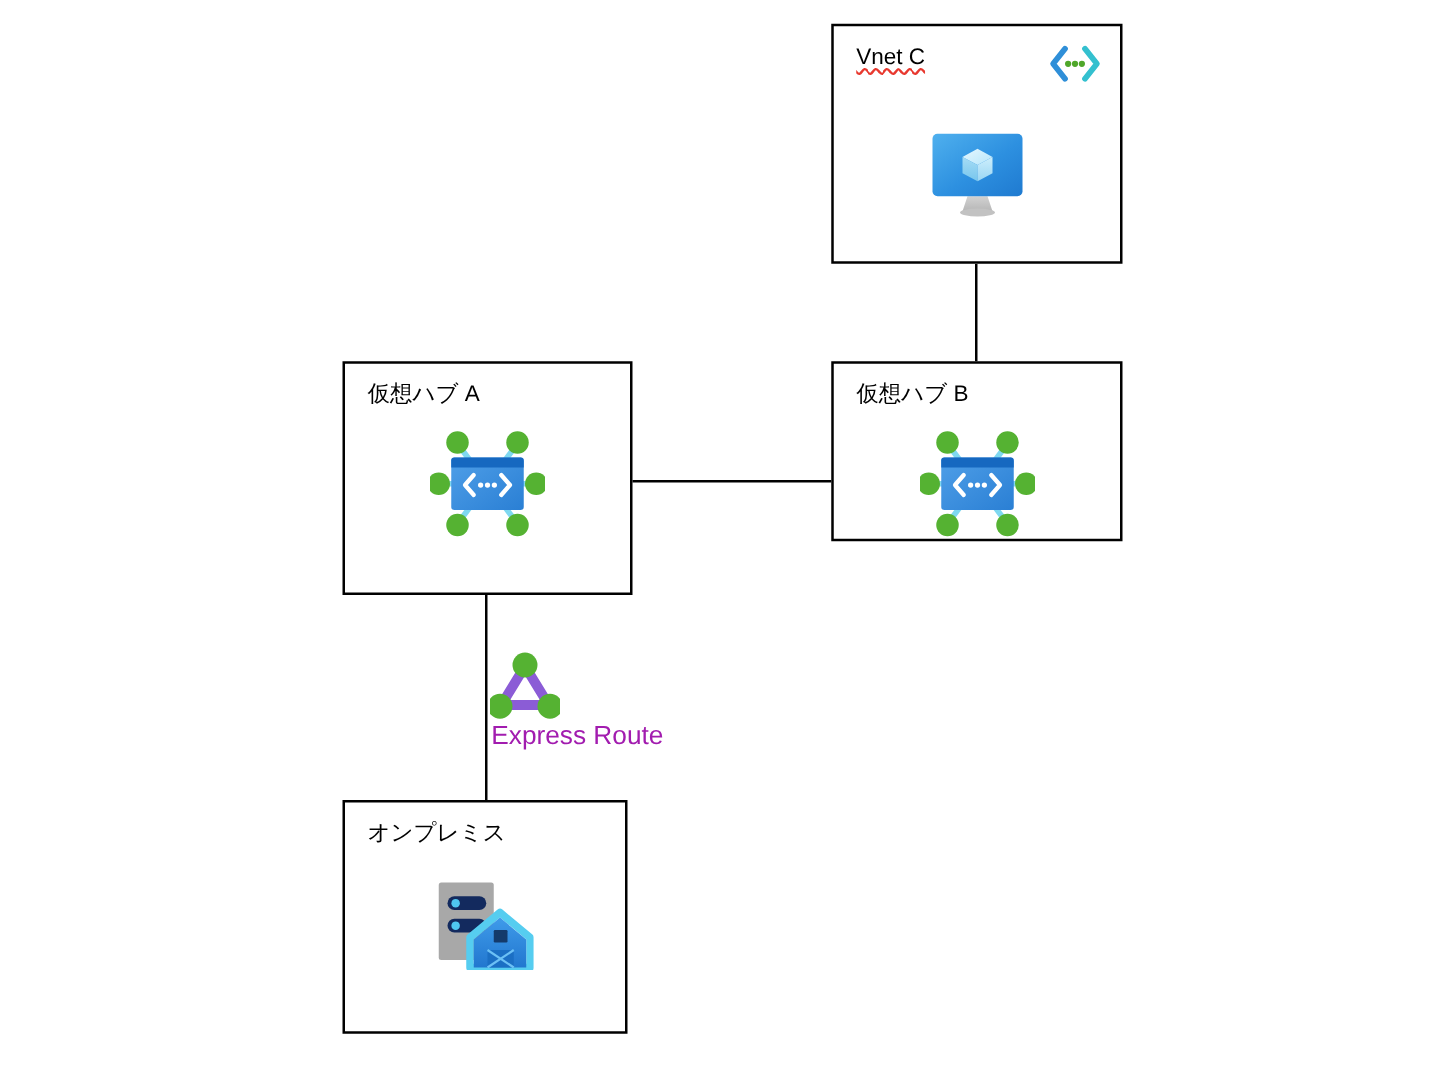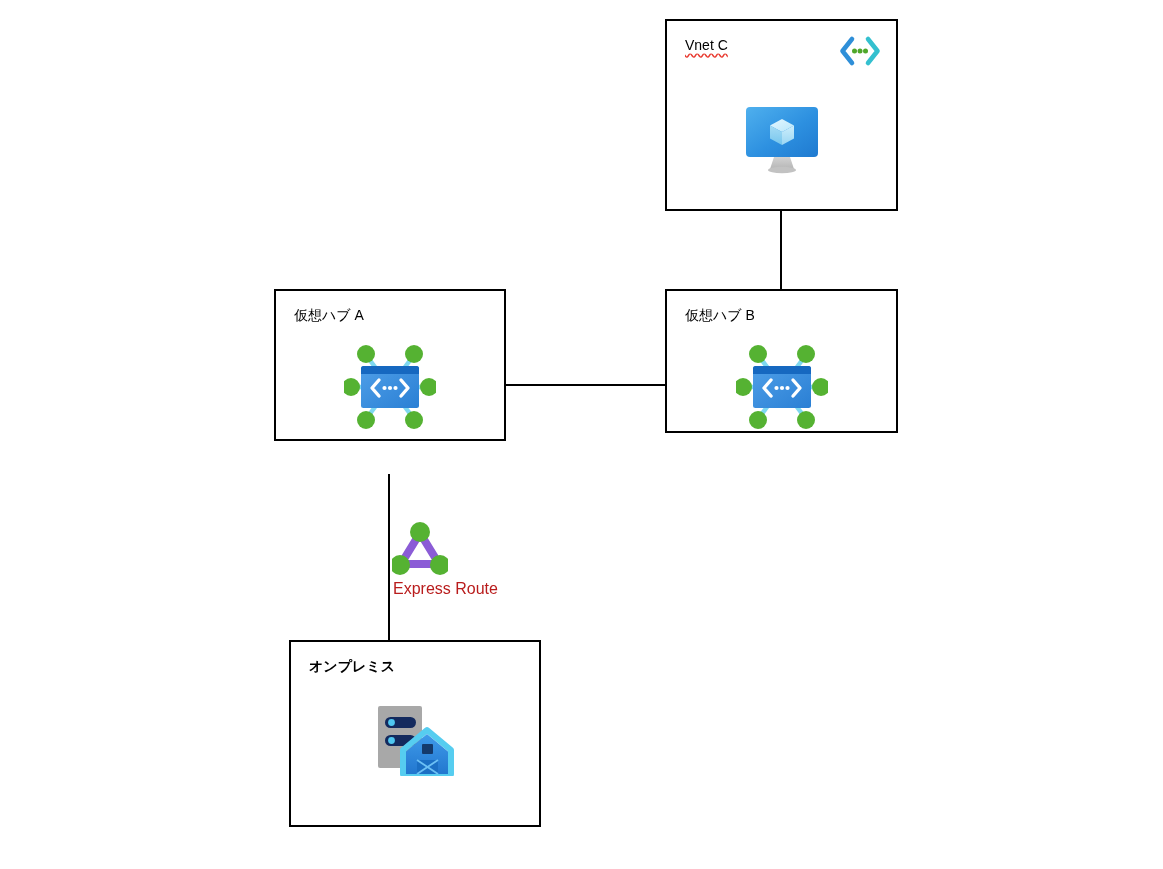--- a/index.html
+++ b/index.html
@@ -23,21 +23,21 @@
   .node-box {
     position: absolute;
     box-sizing: border-box;
     background: #ffffff;
     border: 2px solid #000000;
   }
   .box-title {
     position: absolute;
     top: 12px;
     left: 18px;
-    font-size: 14px;
+    font-size: 18px;
     line-height: 24px;
     color: #000000;
     white-space: nowrap;
   }
   .box-title.spell {
     text-decoration: underline wavy #e8392f;
     text-decoration-skip-ink: none;
     text-underline-offset: 3px;
   }
 
@@ -45,23 +45,23 @@
   .edge {
     position: absolute;
     background: #000000;
   }
   .edge.h { height: 2px; }
   .edge.v { width: 2px; }
 
   
   .free-label {
     position: absolute;
-    font-size: 16px;
+    font-size: 21px;
     line-height: 24px;
-    color: #b91c1c;
+    color: #a21caf;
     white-space: nowrap;
   }
 
   
   .icon-slot {
     position: absolute;
   }
   .icon-slot svg { display: block; }
 </style>
 </head>
@@ -124,21 +124,21 @@
 
         <g transform="translate(38,27)">
           <path d="M0 -13 L12 -6.5 L0 0 L-12 -6.5 Z" fill="url(#cubeTop)"></path>
           <path d="M-12 -6.5 L0 0 L0 13 L-12 6.5 Z" fill="url(#cubeLeft)"></path>
           <path d="M12 -6.5 L0 0 L0 13 L12 6.5 Z" fill="url(#cubeRight)"></path>
         </g>
       </svg>
     </div>
   </div>
 
-  <div class="node-box" style="left:274px; top:289px; width:232px; height:152px;">
+  <div class="node-box" style="left:274px; top:289px; width:232px; height:187px;">
     <div class="box-title">仮想ハブ A</div>
 
     <div class="icon-slot" style="left:50%; top:50px; transform:translateX(-50%); width:92px; height:92px;">
       <svg width="92" height="92" viewBox="0 0 92 92">
         <defs>
           <linearGradient id="hubBodyA" x1="0" y1="0" x2="1" y2="1">
             <stop offset="0%" stop-color="#4f9fe8"></stop>
             <stop offset="100%" stop-color="#2a7fd4"></stop>
           </linearGradient>
         </defs>
@@ -225,21 +225,21 @@
       <g fill="#55b232">
         <circle cx="28" cy="11" r="10"></circle>
         <circle cx="8" cy="44" r="10"></circle>
         <circle cx="48" cy="44" r="10"></circle>
       </g>
     </svg>
   </div>
 
   <div class="free-label" style="left:393px; top:577px;">Express Route</div>
 
-  <div class="node-box" style="left:289px; top:640px; width:252px; height:187px;font-weight:bold;">
+  <div class="node-box" style="left:274px; top:640px; width:228px; height:187px;">
     <div class="box-title">オンプレミス</div>
 
     <div class="icon-slot" style="left:50%; top:62px; transform:translateX(-50%); width:78px; height:72px;">
       <svg width="78" height="72" viewBox="0 0 78 72">
         <defs>
           <linearGradient id="barnBody" x1="0" y1="0" x2="0" y2="1">
             <stop offset="0%" stop-color="#3f9bea"></stop>
             <stop offset="100%" stop-color="#2277cf"></stop>
           </linearGradient>
         </defs>

